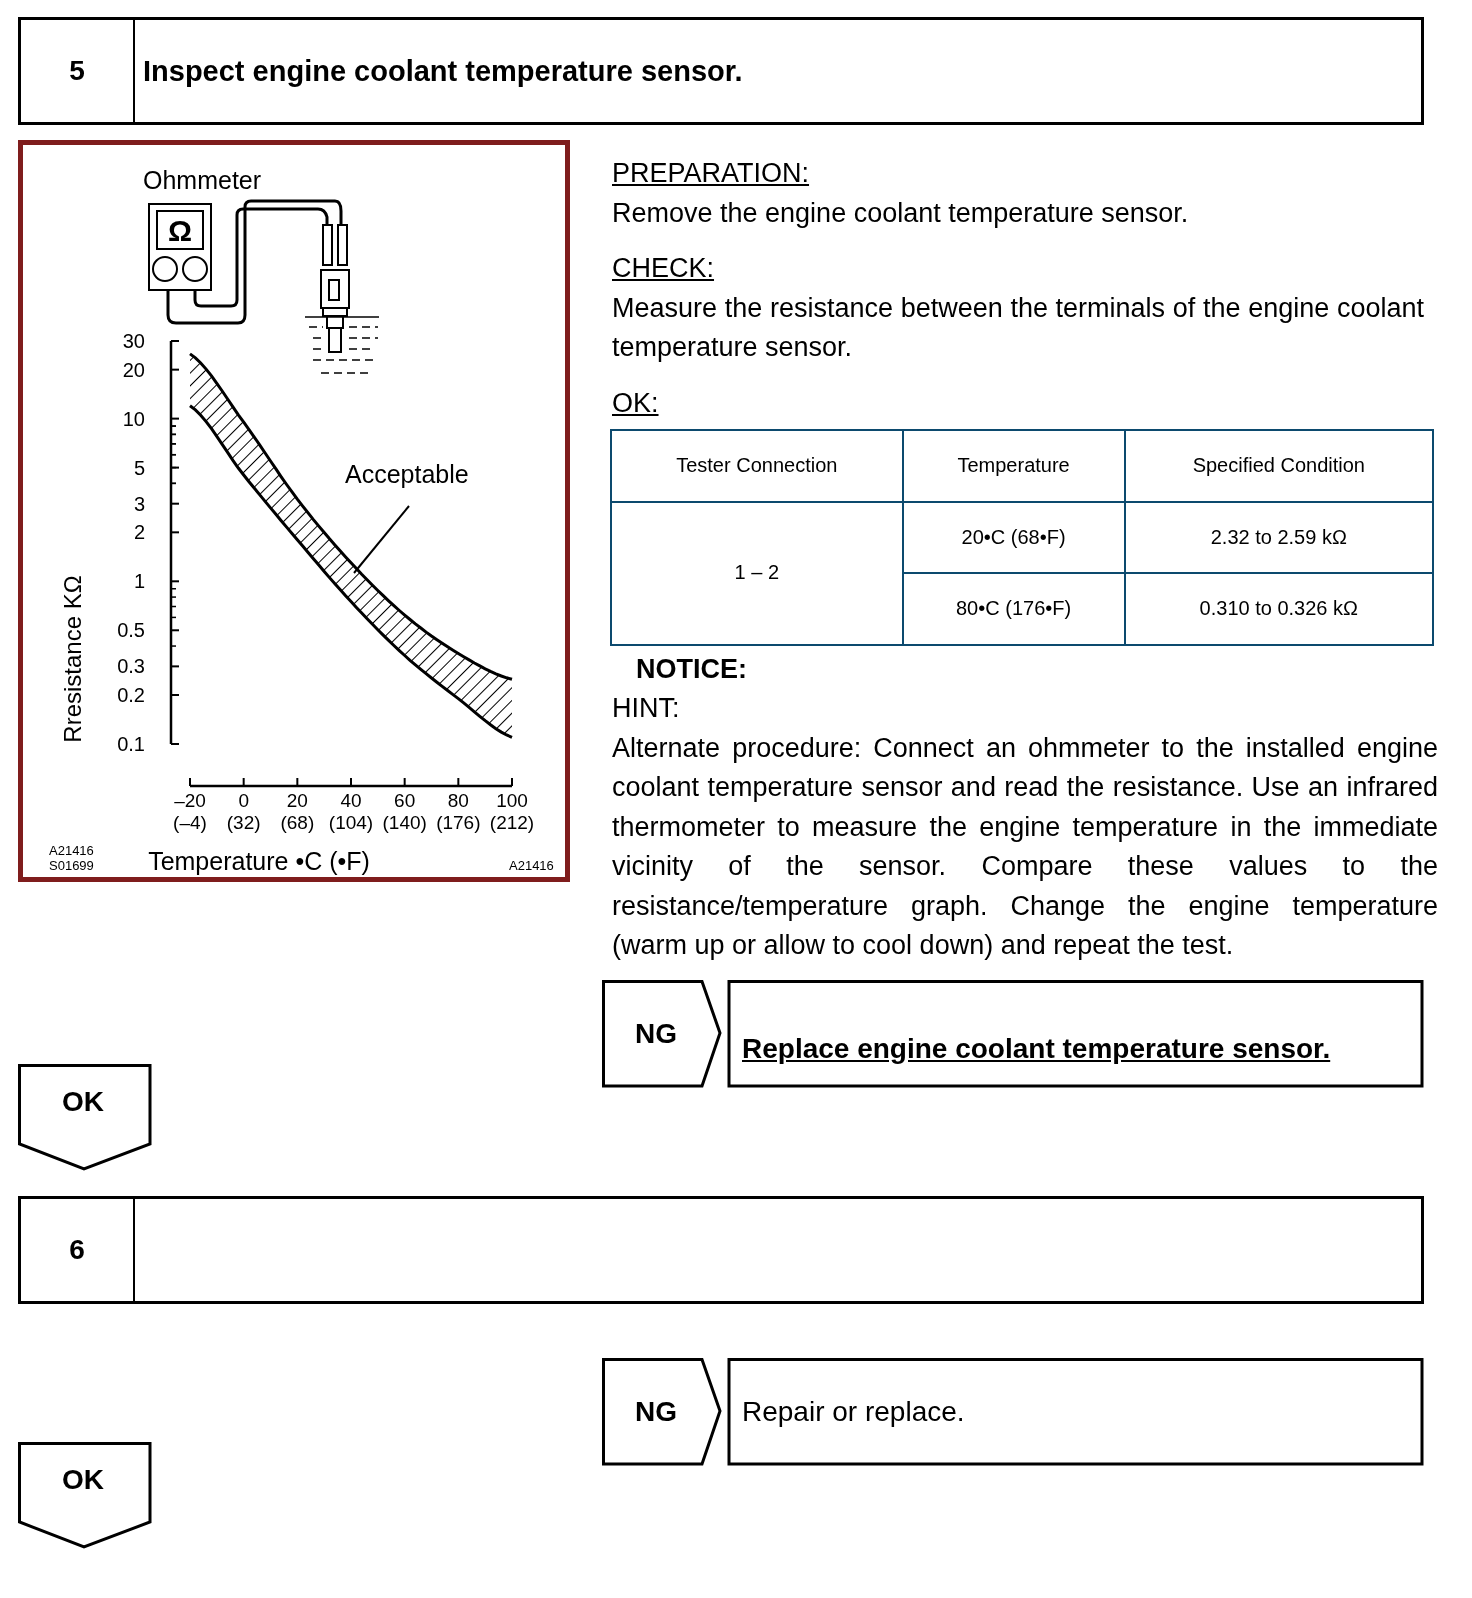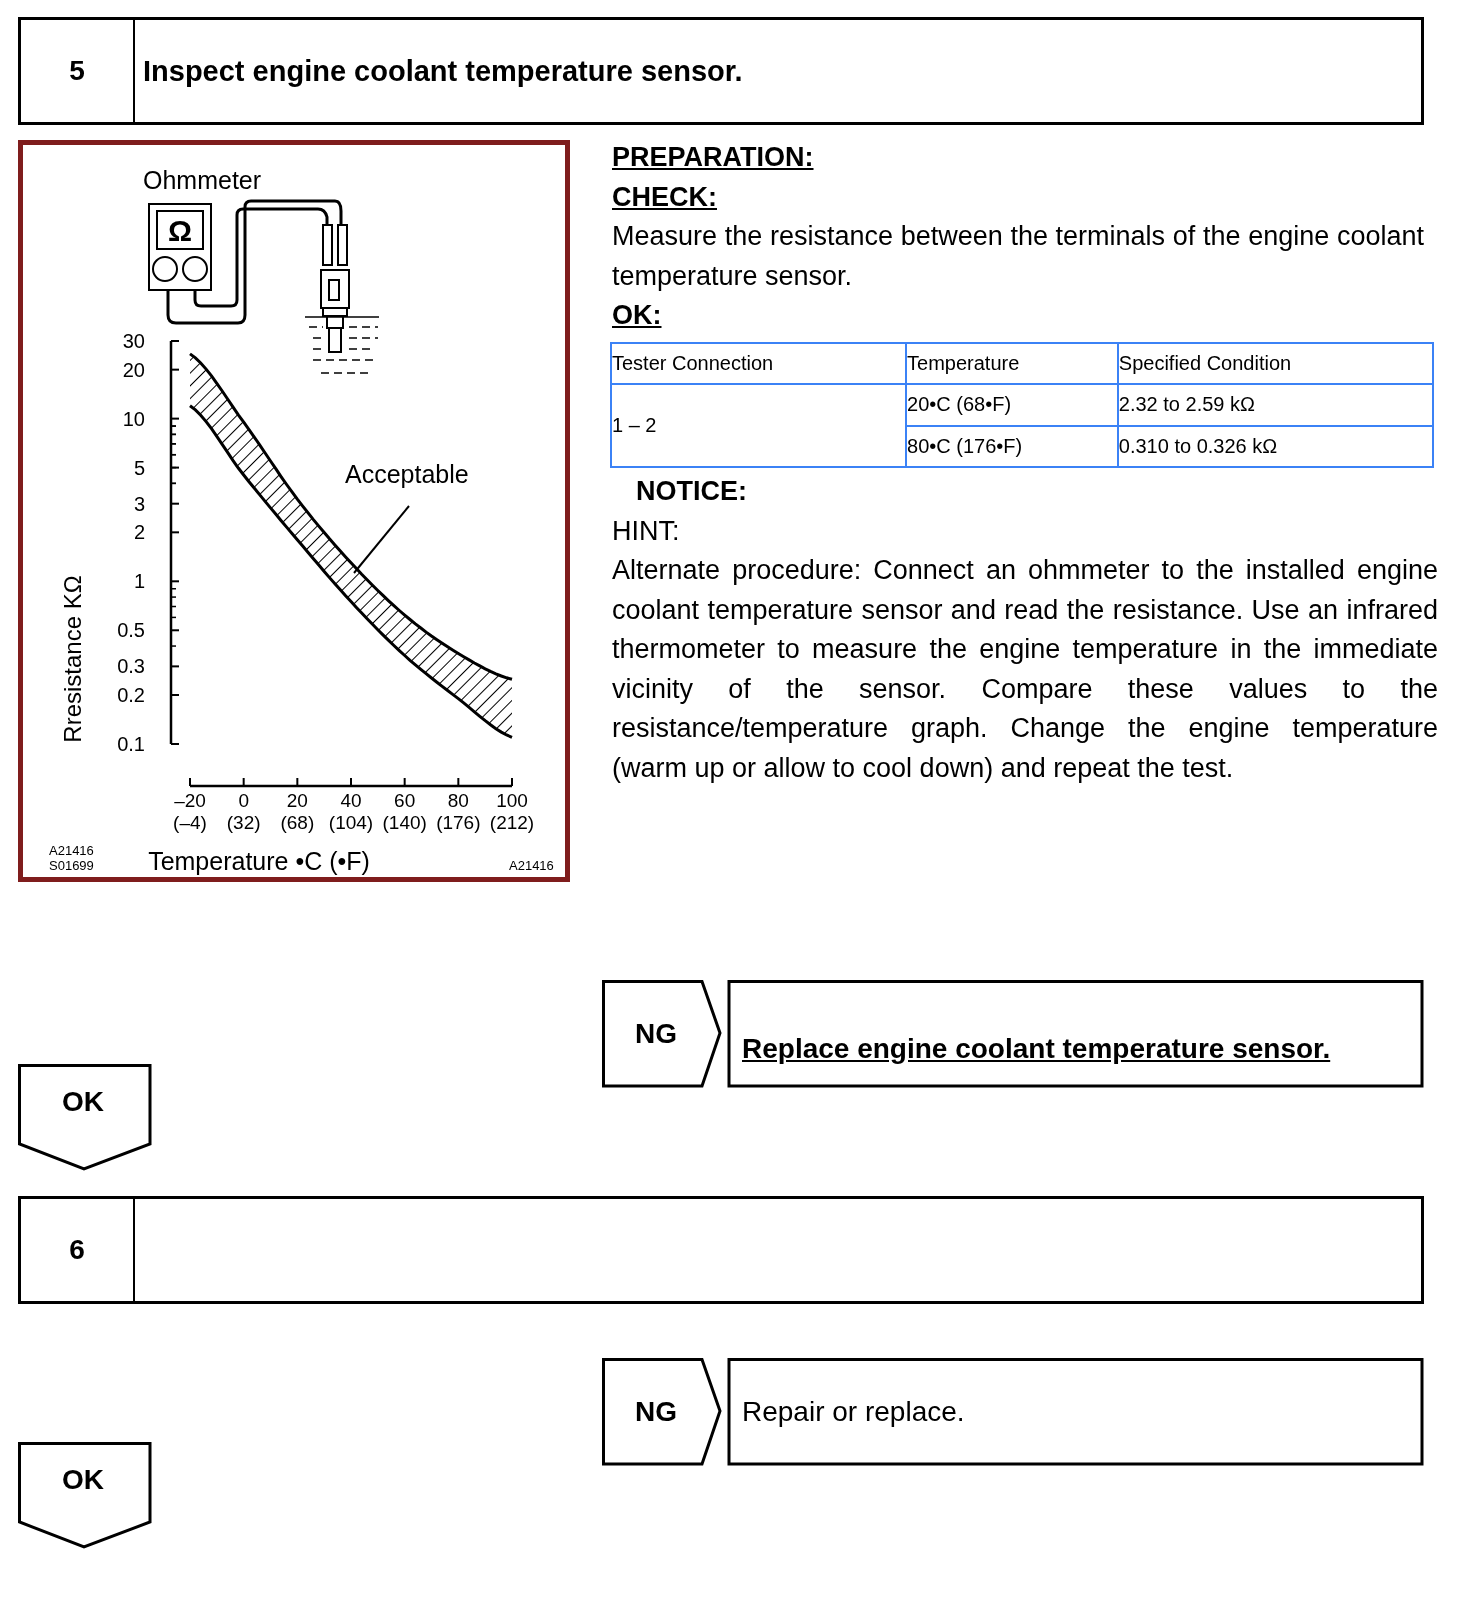--- a/index.html
+++ b/index.html
@@ -3,26 +3,26 @@
 <meta charset="utf-8">
 <style>
   html, body { margin: 0; padding: 0; background: #ffffff; }
   body { width: 1472px; height: 1598px; position: relative; font-family: "Liberation Sans", sans-serif; color: #000; overflow: hidden; }
   .abs { position: absolute; }
   .step-box { position: absolute; border: 3px solid #000; box-sizing: border-box; display: flex; }
   .step-num { width: 112px; border-right: 2px solid #000; display: flex; align-items: center; justify-content: center; font-weight: bold; font-size: 28px; }
   .step-title { flex: 1; display: flex; align-items: center; padding-left: 8px; font-weight: bold; font-size: 29px; }
   .figure { position: absolute; left: 18px; top: 140px; width: 552px; height: 742px; border: 5px solid #7f1d1d; box-sizing: border-box; }
   .right { position: absolute; left: 612px; top: 138px; width: 846px; font-size: 27px; line-height: 39.5px; }
-  .right .h { font-weight: bold; text-decoration: underline; }
+  .right .h { font-weight: normal; text-decoration: underline; margin-top: 16px; }
   .right .b { font-weight: bold; margin-left: 24px; }
   .right p { margin: 0; }
   .just { text-align: justify; }
   table.spec { border-collapse: collapse; width: 824px; margin: 6px 0 4px -2px; font-size: 20px; }
-  table.spec td { border: 2px solid #3b82f6; height: 38px; padding: 0; }
+  table.spec td { border: 2px solid #0c4a6e; text-align: center; height: 38px; padding: 15px; }
   .ng-wrap { position: absolute; margin-top: 40px; }
   .ok-wrap { position: absolute; }
 </style>
 </head>
 <body>
 
 <div class="step-box" style="left:18px; top:17px; width:1406px; height:108px;">
   <div class="step-num">5</div>
   <div class="step-title">Inspect engine coolant temperature sensor.</div>
 </div>
@@ -149,20 +149,21 @@
       <text x="236" y="725" text-anchor="middle" font-family="Liberation Sans, sans-serif" font-size="25">Temperature •C (•F)</text>
       <text x="26" y="710" font-family="Liberation Sans, sans-serif" font-size="13">A21416</text>
       <text x="26" y="725" font-family="Liberation Sans, sans-serif" font-size="13">S01699</text>
       <text x="486" y="725" font-family="Liberation Sans, sans-serif" font-size="13">A21416</text>
     </g>
   </svg>
 </div>
 
 <div class="right">
   <p class="h">PREPARATION:</p>
+  <p>Remove the engine coolant temperature sensor.</p>
   <p class="h">CHECK:</p>
   <p class="just" style="width:812px;">Measure the resistance between the terminals of the engine coolant temperature sensor.</p>
   <p class="h">OK:</p>
   <table class="spec">
     <tbody>
         <tr>
       <td>Tester Connection</td>
       <td>Temperature</td>
       <td>Specified Condition</td>
     </tr>

